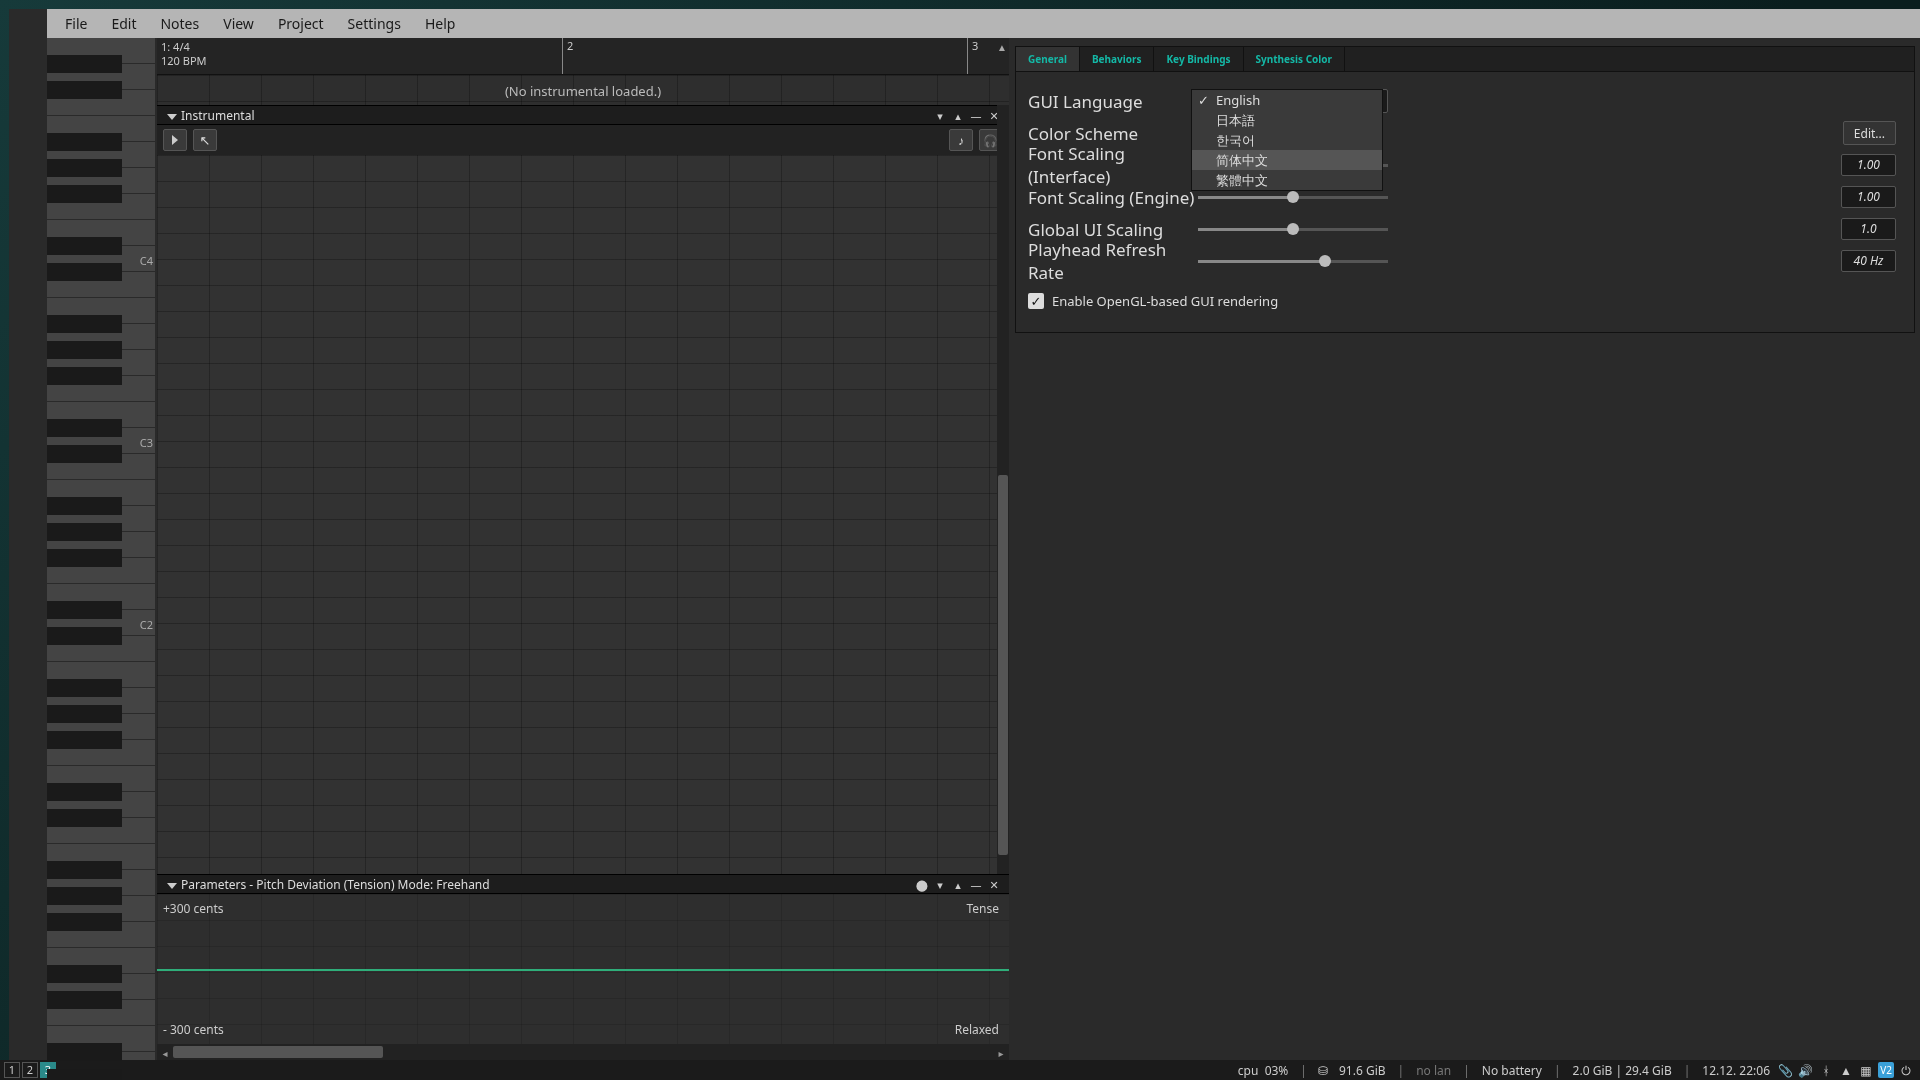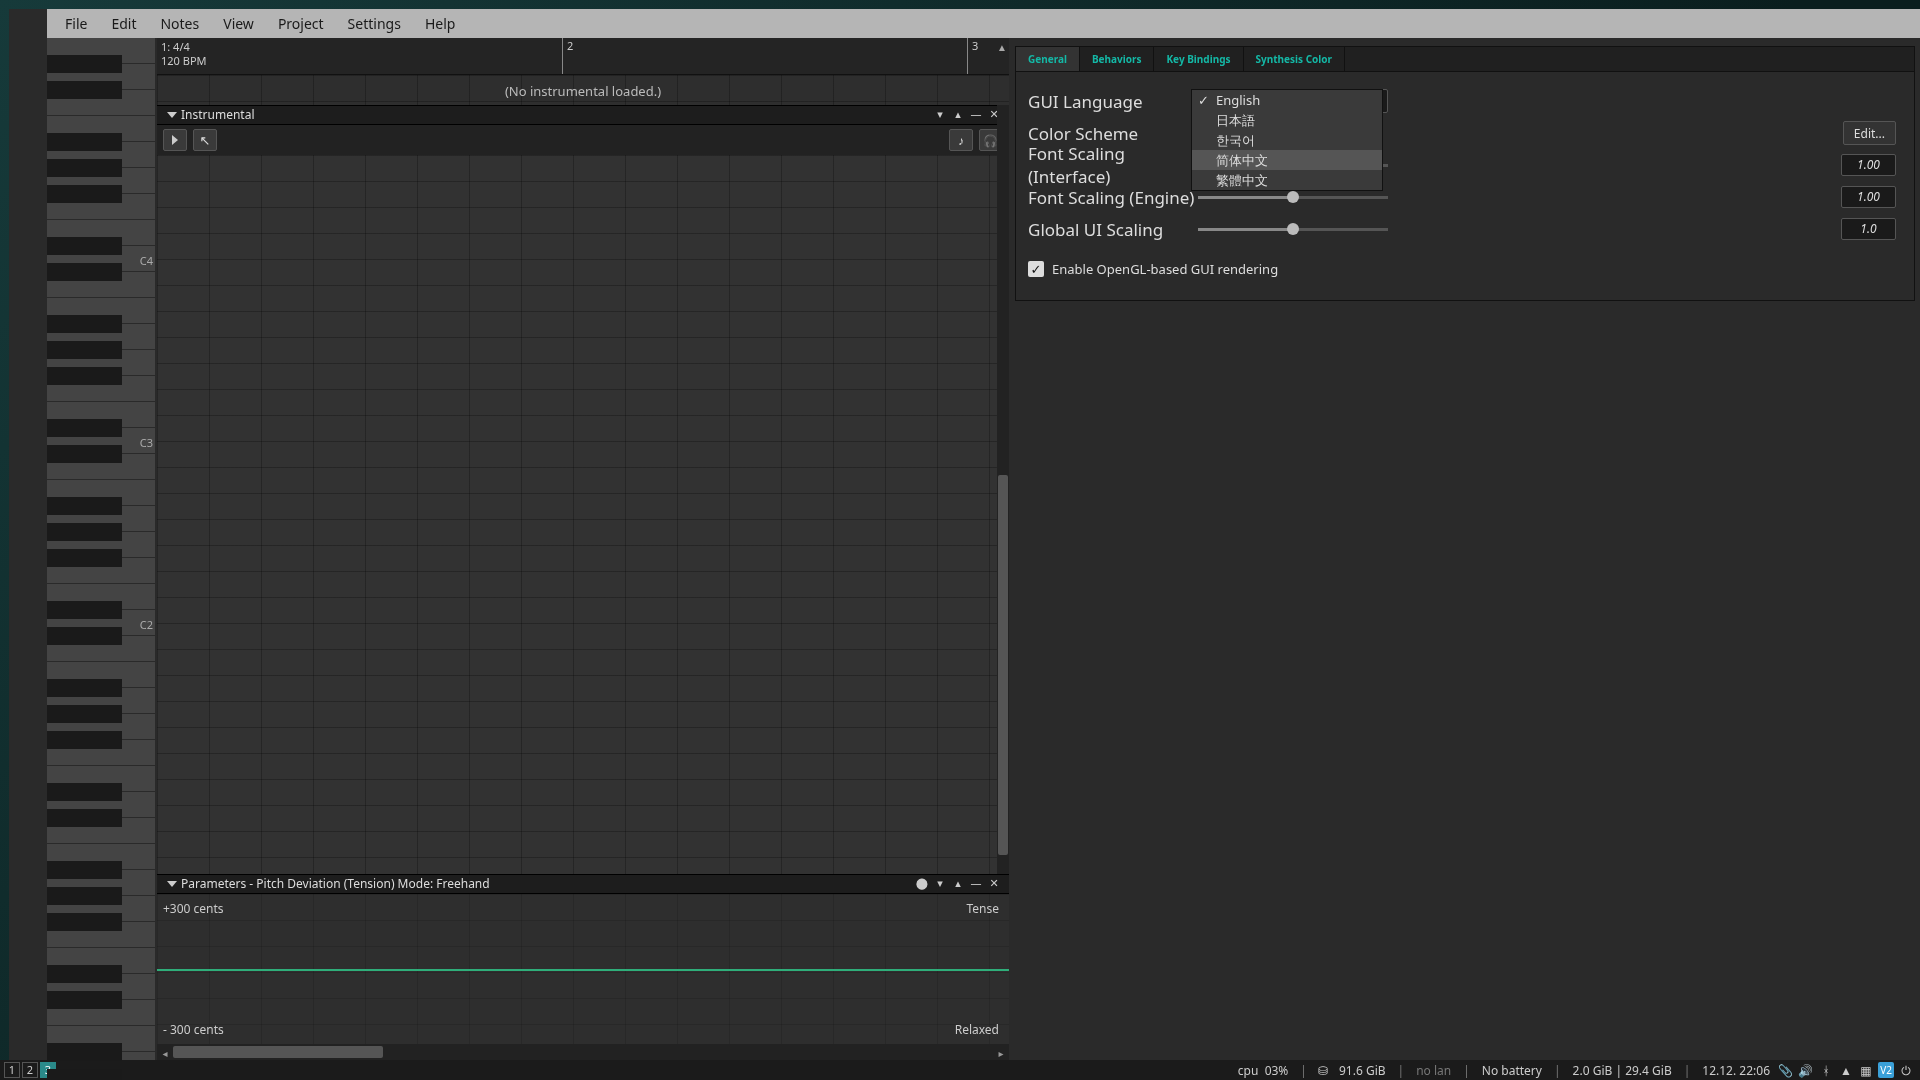--- a/index.html
+++ b/index.html
@@ -31,21 +31,21 @@
 
 .track-area { position:relative; flex:1; background:#323232; overflow:hidden; }
 .grid-bg { position:absolute; inset:0;
  background-image:
   repeating-linear-gradient(to right, rgba(0,0,0,.25) 0 1px, transparent 1px 52px),
   repeating-linear-gradient(to bottom, rgba(0,0,0,.25) 0 1px, transparent 1px 26px);
 }
 .no-inst { position:absolute; left:0; right:0; top:38px; text-align:center; color:#bbb; font-size:13px; }
 
 
-.strip { position:relative; height:20px; background:#1d1d1d; border-top:1px solid #000; border-bottom:1px solid #000; display:flex; align-items:flex-start; padding:0 6px; font-size:12px; color:#ddd; }
+.strip { position:relative; height:20px; background:#1d1d1d; border-top:1px solid #000; border-bottom:1px solid #000; display:flex; align-items:center; padding:0 6px; font-size:12px; color:#ddd; }
 .strip .spacer { flex:1; }
 .strip .ico { width:18px; text-align:center; font-size:11px; color:#ccc; cursor:default; }
 .tri { display:inline-block; width:0; height:0; }
 .tri-down { border-left:5px solid transparent; border-right:5px solid transparent; border-top:6px solid #ccc; }
 .tri-right { border-top:5px solid transparent; border-bottom:5px solid transparent; border-left:6px solid #ccc; }
 
 .transport { height:30px; background:#222; display:flex; align-items:center; padding:0 6px; gap:6px; }
 .btn-sq { width:24px; height:22px; background:#3a3a3a; border:1px solid #555; display:flex; align-items:center; justify-content:center; cursor:default; border-radius:2px; }
 .transport .spacer { flex:1; }
 
@@ -309,20 +309,31 @@
          <div class="lab">Global UI Scaling</div>
          <div class="ctrl">
                 <div class="slider">
                   <div class="track"></div>
                   <div class="fill" style="width:50%"></div>
                   <div class="knob" style="left:calc(50% - 6px)"></div>
                 </div>
               </div>
          <div class="val">1.0</div>
        </div>
+       <div class="row">
+         <div class="lab">Playhead Refresh Rate</div>
+         <div class="ctrl">
+                <div class="slider">
+                  <div class="track"></div>
+                  <div class="fill" style="width:67%"></div>
+                  <div class="knob" style="left:calc(67% - 6px)"></div>
+                </div>
+              </div>
+         <div class="val">40 Hz</div>
+       </div>
        <div class="row" style="margin-top:10px">
          <div class="chk">✓</div>
          <div>Enable OpenGL-based GUI rendering</div>
        </div>
      </div>
 
      <div class="dropdown" style="left:182px; top:51px; width:192px;" id="lang-dd">
             <div><span class="chkmark">✓</span>English</div>
             <div>日本語</div>
             <div>한국어</div>

